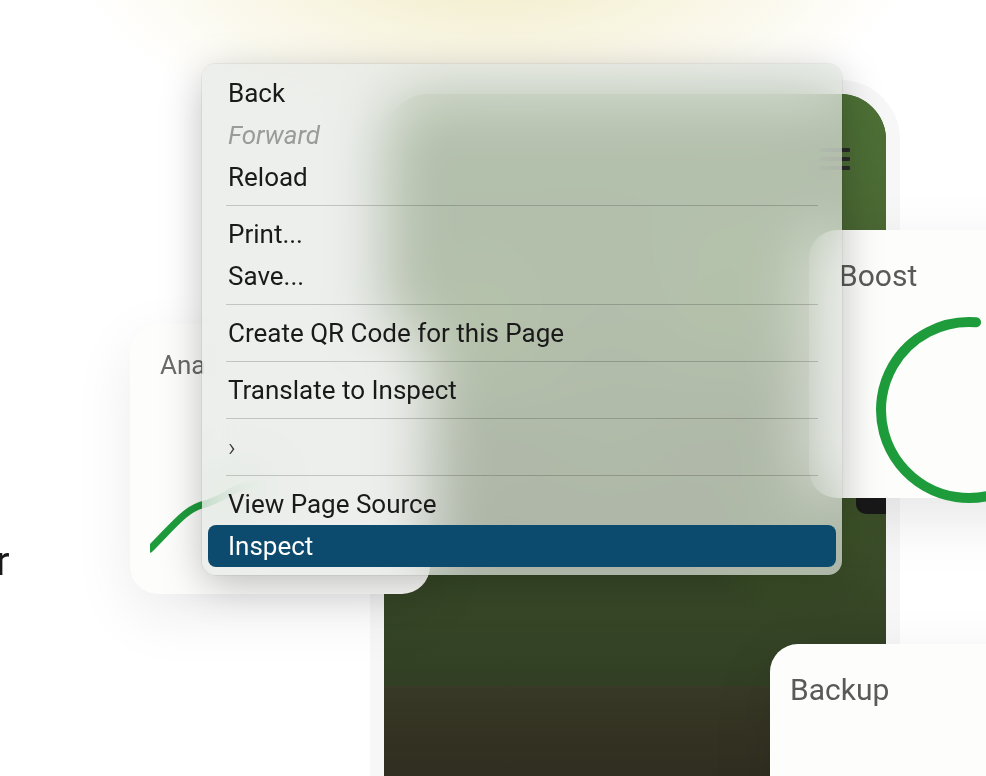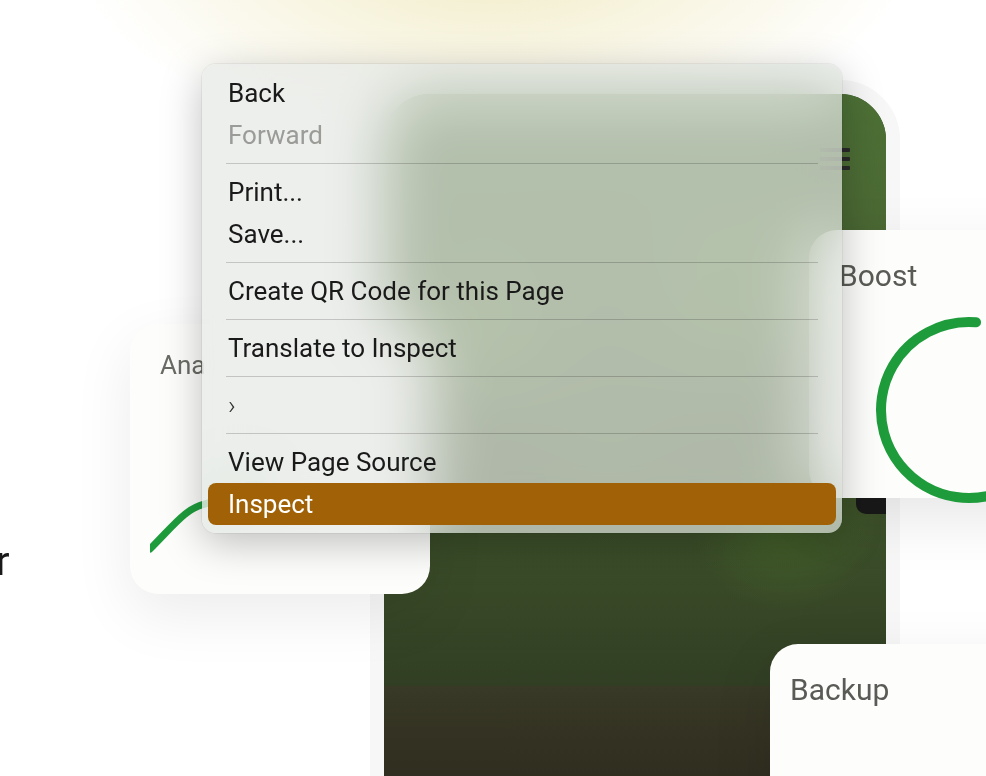--- a/index.html
+++ b/index.html
@@ -221,23 +221,24 @@
     align-items: center;
     justify-content: space-between;
     padding: 6px 20px;
     font-size: 26px;
     color: #1a1a1a;
     border-radius: 8px;
     cursor: default;
   }
   .menu-item.disabled {
     color: #9b9b98;
+    font-style: italic;
   }
   .menu-item.highlighted {
-    background: #a16207;
+    background: #0c4a6e;
     color: #ffffff;
   }
   .menu-divider {
     height: 1px;
     background: rgba(0,0,0,0.18);
     margin: 7px 18px;
   }
   .submenu-arrow {
     font-size: 26px;
     color: #333;
@@ -291,20 +292,23 @@
   <div class="label">Backup</div>
 </div>
 
 <div class="context-menu" id="ctx-menu">
     <div class="menu-item">
       <span>Back</span>
     </div>
     <div class="menu-item disabled">
       <span>Forward</span>
     </div>
+    <div class="menu-item">
+      <span>Reload</span>
+    </div>
     <div class="menu-divider"></div>
     <div class="menu-item">
       <span>Print...</span>
     </div>
     <div class="menu-item">
       <span>Save...</span>
     </div>
     <div class="menu-divider"></div>
     <div class="menu-item">
       <span>Create QR Code for this Page</span>

